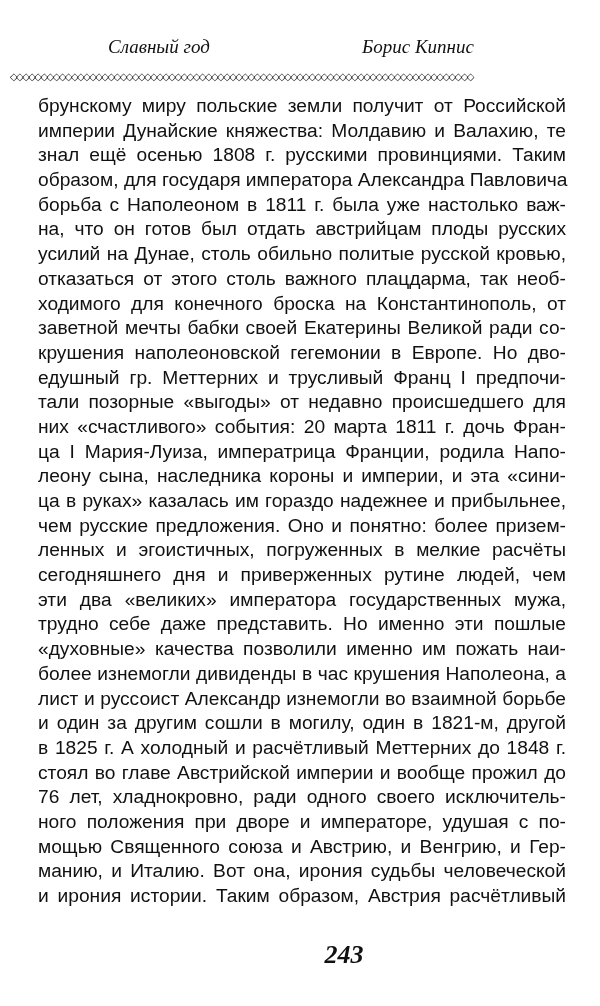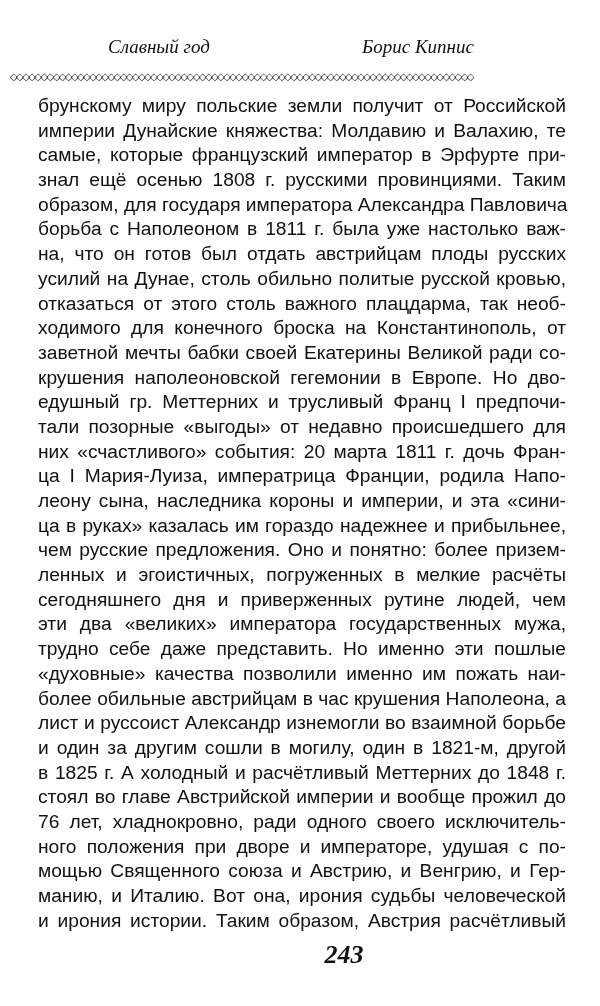--- a/index.html
+++ b/index.html
@@ -19,21 +19,20 @@
 <div class="header">
   <span class="left">Славный год</span>
   <span class="right">Борис Кипнис</span>
 </div>
 
 <div class="ornament">◇◇◇◇◇◇◇◇◇◇◇◇◇◇◇◇◇◇◇◇◇◇◇◇◇◇◇◇◇◇◇◇◇◇◇◇◇◇◇◇◇◇◇◇◇◇◇◇◇◇◇◇◇◇◇◇◇◇◇◇◇◇◇◇◇◇◇◇◇◇◇◇◇◇◇◇</div>
 
 <div class="body-text">
   <span class="line">брунскому миру польские земли получит от Российской</span>
   <span class="line">империи Дунайские княжества: Молдавию и Валахию, те</span>
-  <span class="line">самые, которые французский император в Эрфурте при-</span>
   <span class="line">знал ещё осенью 1808 г. русскими провинциями. Таким</span>
   <span class="line">образом, для государя императора Александра Павловича</span>
   <span class="line">борьба с Наполеоном в 1811 г. была уже настолько важ-</span>
   <span class="line">на, что он готов был отдать австрийцам плоды русских</span>
   <span class="line">усилий на Дунае, столь обильно политые русской кровью,</span>
   <span class="line">отказаться от этого столь важного плацдарма, так необ-</span>
   <span class="line">ходимого для конечного броска на Константинополь, от</span>
   <span class="line">заветной мечты бабки своей Екатерины Великой ради со-</span>
   <span class="line">крушения наполеоновской гегемонии в Европе. Но дво-</span>
   <span class="line">едушный гр. Меттерних и трусливый Франц I предпочи-</span>
@@ -41,21 +40,21 @@
   <span class="line">них «счастливого» события: 20 марта 1811 г. дочь Фран-</span>
   <span class="line">ца I Мария-Луиза, императрица Франции, родила Напо-</span>
   <span class="line">леону сына, наследника короны и империи, и эта «сини-</span>
   <span class="line">ца в руках» казалась им гораздо надежнее и прибыльнее,</span>
   <span class="line">чем русские предложения. Оно и понятно: более призем-</span>
   <span class="line">ленных и эгоистичных, погруженных в мелкие расчёты</span>
   <span class="line">сегодняшнего дня и приверженных рутине людей, чем</span>
   <span class="line">эти два «великих» императора государственных мужа,</span>
   <span class="line">трудно себе даже представить. Но именно эти пошлые</span>
   <span class="line">«духовные» качества позволили именно им пожать наи-</span>
-  <span class="line">более обильные австрийцам в час крушения Наполеона, а</span>
+  <span class="line">более изнемогли дивиденды в час крушения Наполеона, а</span>
   <span class="line">лист и руссоист Александр изнемогли во взаимной борьбе</span>
   <span class="line">и один за другим сошли в могилу, один в 1821-м, другой</span>
   <span class="line">в 1825 г. А холодный и расчётливый Меттерних до 1848 г.</span>
   <span class="line">стоял во главе Австрийской империи и вообще прожил до</span>
   <span class="line">76 лет, хладнокровно, ради одного своего исключитель-</span>
   <span class="line">ного положения при дворе и императоре, удушая с по-</span>
   <span class="line">мощью Священного союза и Австрию, и Венгрию, и Гер-</span>
   <span class="line">манию, и Италию. Вот она, ирония судьбы человеческой</span>
   <span class="line last">и ирония истории. Таким образом, Австрия расчётливый</span>
 </div>

